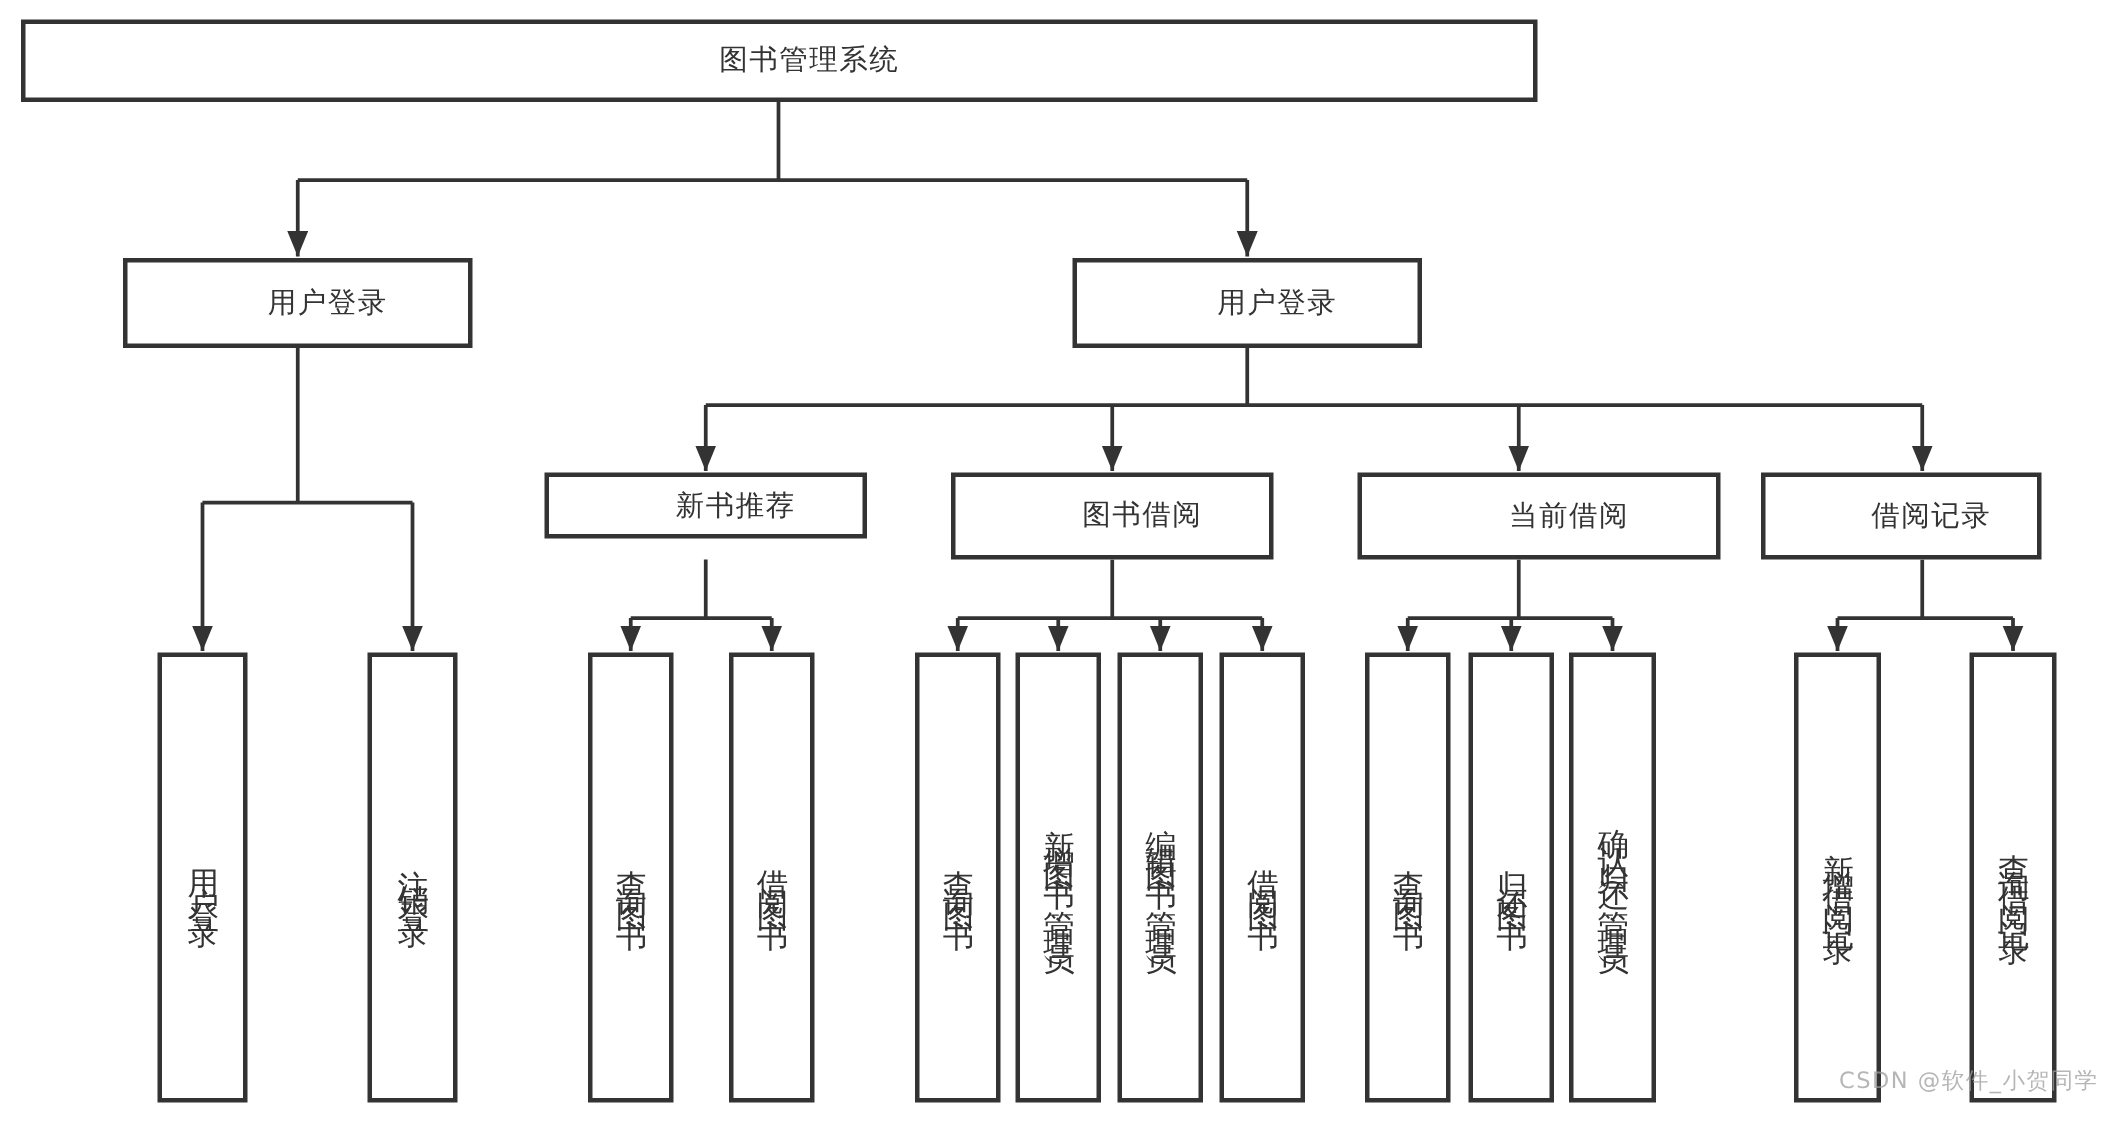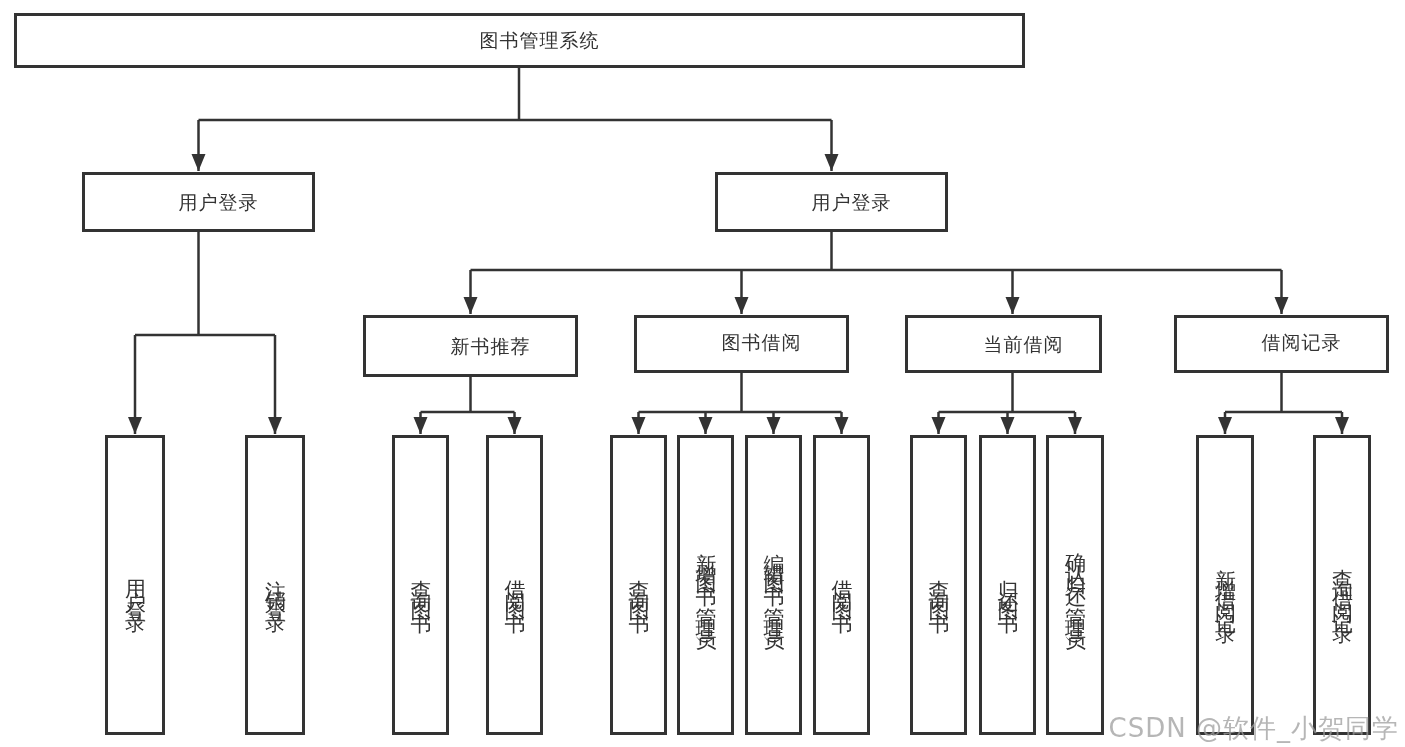--- a/index.html
+++ b/index.html
@@ -43,21 +43,21 @@
     writing-mode: vertical-rl;
     text-orientation: mixed;
     font-size: 21px;
     letter-spacing: 11px;
     line-height: 1;
   }
   .watermark {
     position: absolute;
     top: 711px;
     right: 6px;
-    font-size: 26px;
+    font-size: 15px;
     color: rgba(158, 158, 158, 0.75);
     letter-spacing: 1px;
     z-index: 3;
     white-space: nowrap;
   }
 </style>
 </head>
 <body>
 
 <div id="canvas">
@@ -110,24 +110,24 @@
       <path d="M1225,412 V434" marker-end="url(#arw)"></path>
       <path d="M1342,412 V434" marker-end="url(#arw)"></path>
     </g>
   </svg>
 
   <div class="node h-node" style="left:14px; top:13px; width:1011px; height:55px;">图书管理系统</div>
 
   <div class="node h-node" style="left:82px; top:172px; width:233px; height:60px;">用户登录</div>
   <div class="node h-node" style="left:715px; top:172px; width:233px; height:60px;">用户登录</div>
 
-  <div class="node h-node" style="left:363px; top:315px; width:215px; height:62px;">新书推荐</div>
+  <div class="node h-node" style="left:363px; top:315px; width:215px; height:44px;">新书推荐</div>
   <div class="node h-node" style="left:634px; top:315px; width:215px; height:58px;font-family:Liberation Mono, monospace;">图书借阅</div>
-  <div class="node h-node" style="left:905px; top:315px; width:197px; height:58px;">当前借阅</div>
-  <div class="node h-node" style="left:1174px; top:315px; width:215px; height:58px;font-family:Liberation Mono, monospace;">借阅记录</div>
+  <div class="node h-node" style="left:905px; top:315px; width:242px; height:58px;">当前借阅</div>
+  <div class="node h-node" style="left:1174px; top:315px; width:187px; height:58px;">借阅记录</div>
 
   <div class="node v-node" style="left:105px; top:435px; width:60px; height:300px;">用户登录</div>
   <div class="node v-node" style="left:245px; top:435px; width:60px; height:300px;">注销登录</div>
 
   <div class="node v-node" style="left:392px; top:435px; width:57px; height:300px;">查询图书</div>
   <div class="node v-node" style="left:486px; top:435px; width:57px; height:300px;">借阅图书</div>
 
   <div class="node v-node" style="left:610px; top:435px; width:57px; height:300px;">查询图书</div>
   <div class="node v-node" style="left:677px; top:435px; width:57px; height:300px;">新增图书（管理员）</div>
   <div class="node v-node" style="left:745px; top:435px; width:57px; height:300px;">编辑图书（管理员）</div>

